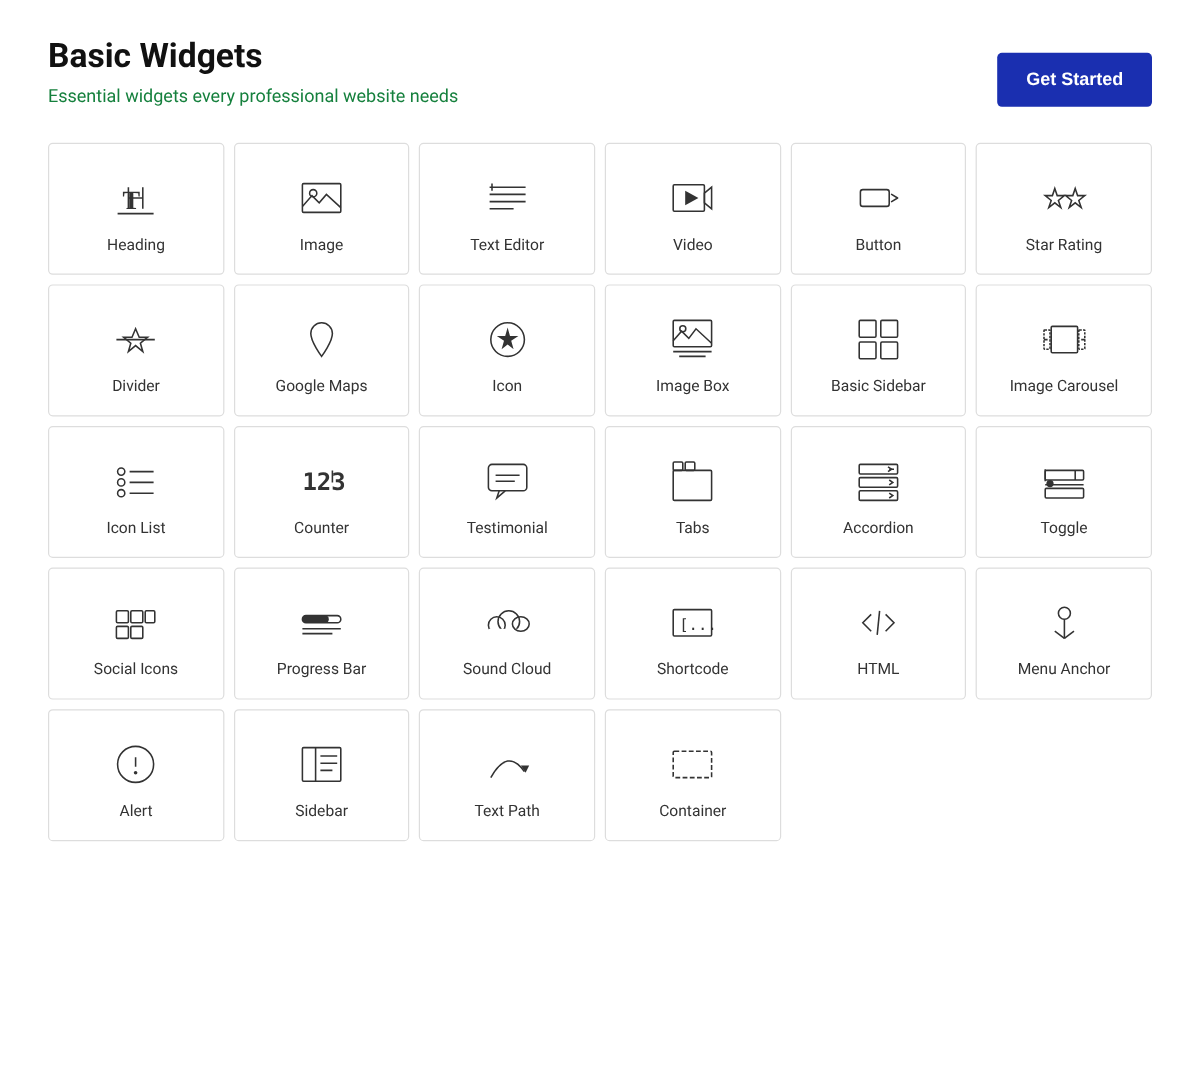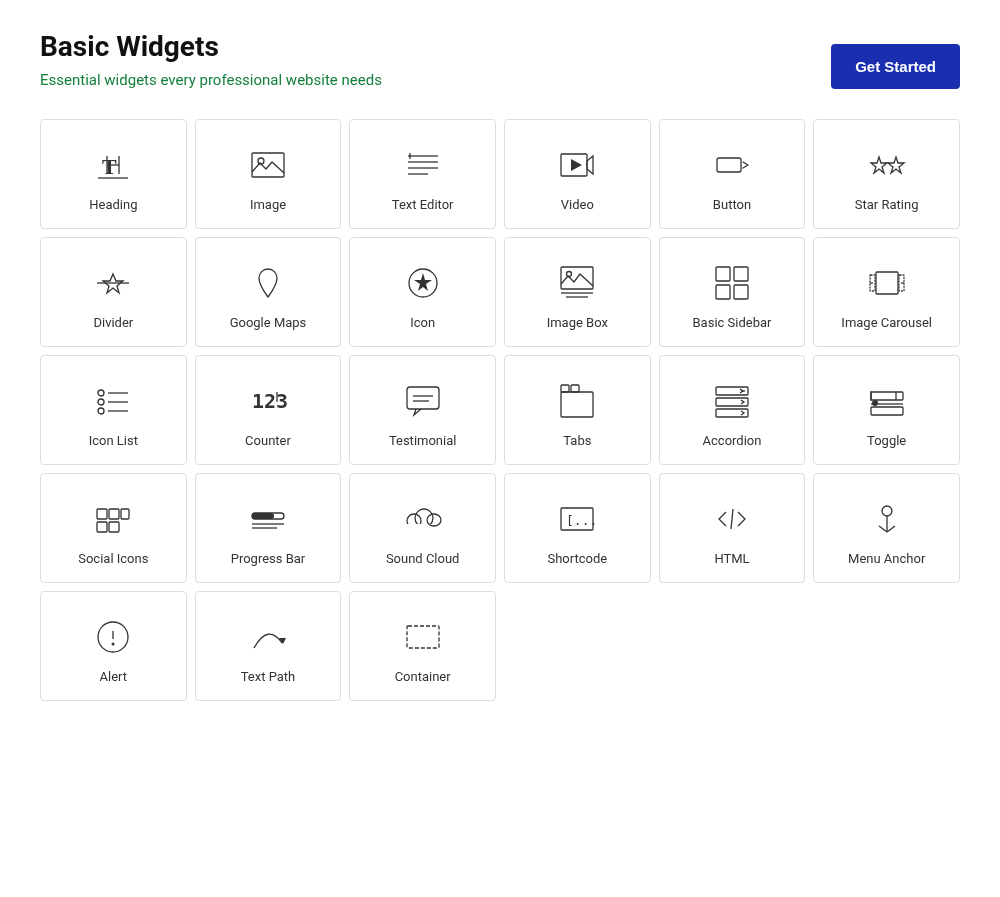--- a/index.html
+++ b/index.html
@@ -351,20 +351,32 @@
           <circle cx="19" cy="19" r="15"></circle>
           <line x1="19" y1="13" x2="19" y2="21"></line>
           <circle cx="19" cy="26" r="1.5" fill="#333" stroke="none"></circle>
         </svg>
       </div>
       <span class="widget-label">Alert</span>
     </div>
     <div class="widget-card">
       <div class="widget-icon">
         <svg viewBox="0 0 38 38">
+          <rect x="3" y="5" width="32" height="28" rx="1"></rect>
+          <line x1="14" y1="5" x2="14" y2="33"></line>
+          <line x1="18" y1="12" x2="32" y2="12"></line>
+          <line x1="18" y1="18" x2="32" y2="18"></line>
+          <line x1="18" y1="24" x2="28" y2="24"></line>
+        </svg>
+      </div>
+      <span class="widget-label">Sidebar</span>
+    </div>
+    <div class="widget-card">
+      <div class="widget-icon">
+        <svg viewBox="0 0 38 38">
           <path d="M5 30 Q19 5 33 25" stroke-dasharray="none"></path>
           <polygon points="30,20 34,26 37,20" fill="#333" stroke="none"></polygon>
         </svg>
       </div>
       <span class="widget-label">Text Path</span>
     </div>
     <div class="widget-card">
       <div class="widget-icon">
         <svg viewBox="0 0 38 38">
           <rect x="3" y="8" width="32" height="22" rx="1" stroke-dasharray="4,2"></rect>

